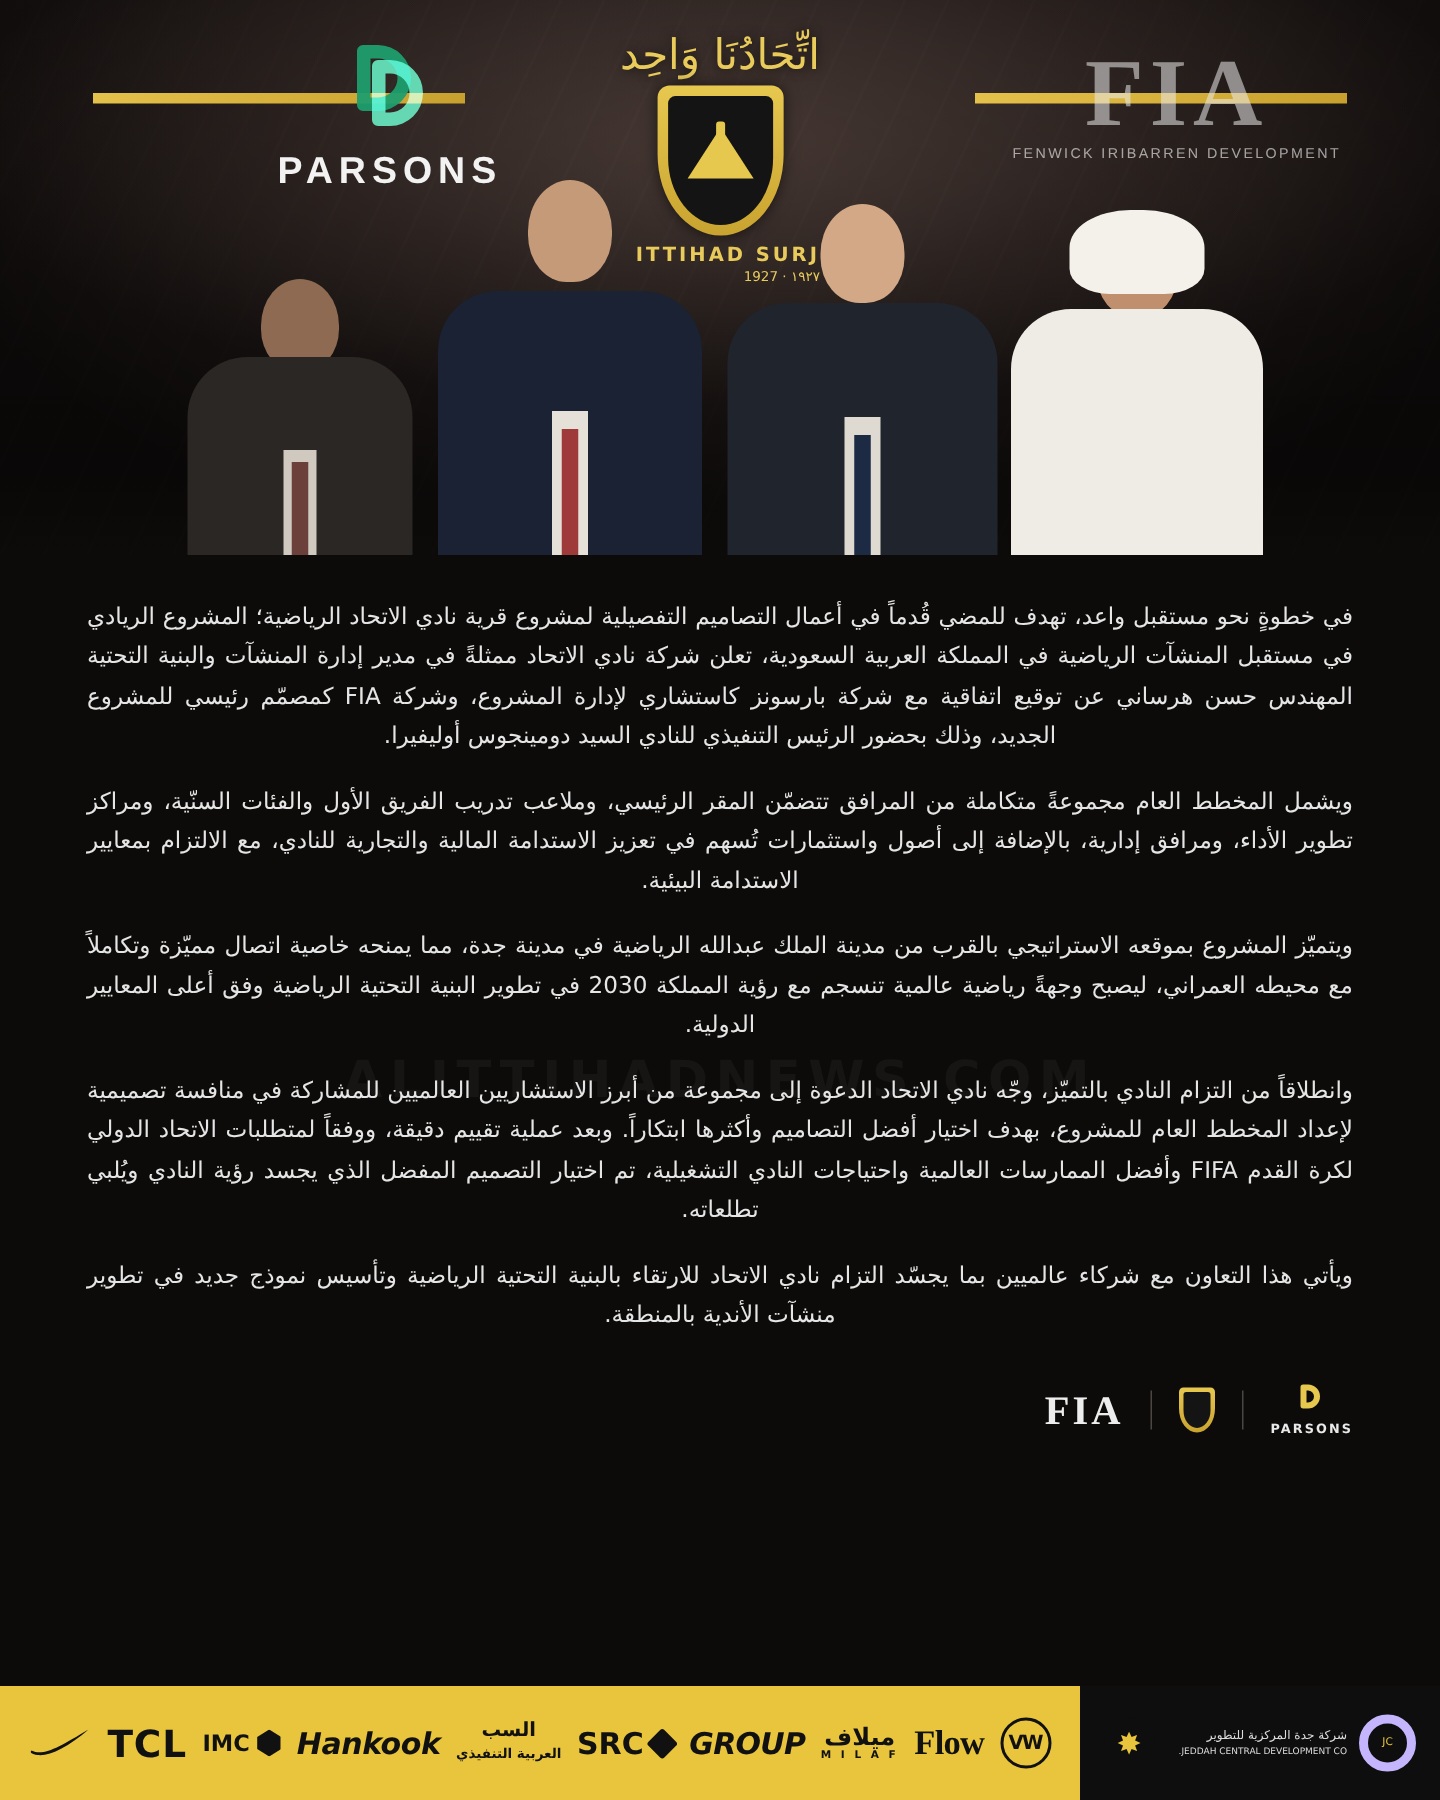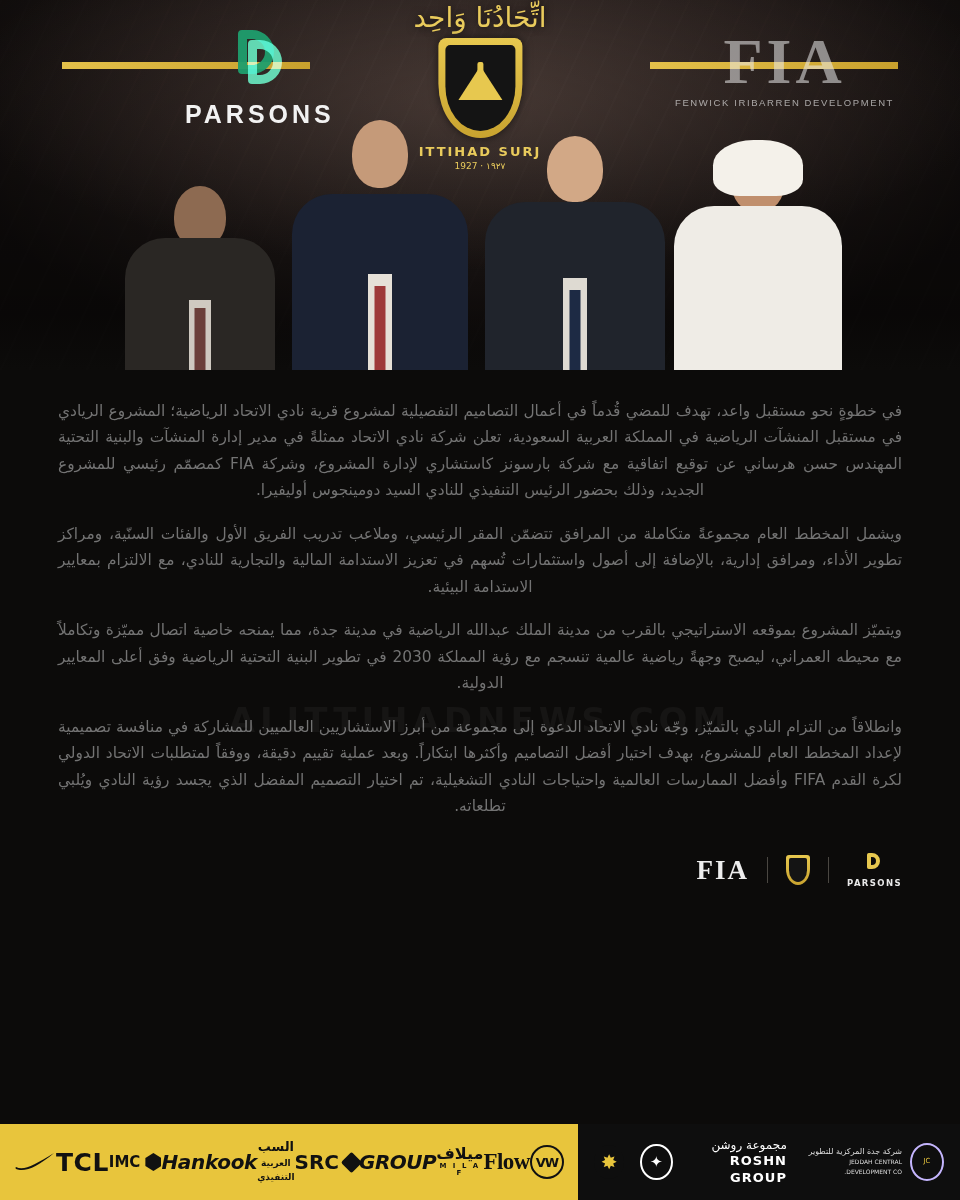--- a/index.html
+++ b/index.html
@@ -70,21 +70,21 @@
     border: 9px solid #3fd1a6;
     border-radius: 4px 22px 22px 4px;
     mix-blend-mode: screen;
   }
   .logo-parsons .wordmark {
     font-size: 25px; letter-spacing: 4px; font-weight: 700; color: #f2f2f2;
     font-family: "Liberation Sans", sans-serif;
   }
 
   
-  .crest-wrap { position: absolute; top: 1px; left: 50%; transform: translateX(-50%); text-align: center; }
+  .crest-wrap { position: absolute; top: 20px; left: 50%; transform: translateX(-50%); }
   .crest-arabic {
     color: #e9cb5c; font-size: 28px; letter-spacing: 1px; margin-bottom: 4px;
     text-shadow: 0 0 8px rgba(0,0,0,.7);
   }
   .crest-shield {
     width: 84px; height: 100px; margin: 0 auto;
     background: linear-gradient(#e7c84f, #c9a32f);
     border-radius: 8px 8px 42px 42px / 8px 8px 54px 54px;
     position: relative;
     box-shadow: 0 0 10px rgba(0,0,0,.6);
@@ -149,21 +149,21 @@
     position: absolute; top: 330px; left: 50%; transform: translateX(-50%);
     font-size: 34px; letter-spacing: 5px; color: rgba(255,255,255,.045);
     white-space: nowrap; pointer-events: none; font-weight: 700;
   }
   p.para {
     font-size: 15.4px;
     line-height: 1.72;
     text-align: justify;
     text-align-last: center;
     margin-bottom: 17px;
-    color: #737373;
+    color: #e5e5e5;
   }
 
   
   .partner-row {
     display: flex; align-items: center; gap: 18px;
     padding: 6px 0 14px 0; margin-right: 58px;
   }
   .partner-row .sep { width: 1px; height: 26px; background: #4a4742; }
   .pr-parsons { display: flex; flex-direction: column; align-items: center; }
   .pr-parsons .mk {
@@ -221,21 +221,21 @@
   .sp-ar { font-size: 13px; text-align: center; line-height: 1.15; }
   .sp-hankook { font-size: 20px; font-style: italic; letter-spacing: -.3px; }
   .sp-imc { font-size: 15px; display: flex; align-items: center; gap: 5px; }
   .sp-imc .hx { width: 16px; height: 18px; background: #111;
     clip-path: polygon(50% 0, 100% 28%, 100% 72%, 50% 100%, 0 72%, 0 28%); }
   .sp-tcl { font-size: 25px; letter-spacing: .5px; }
   .sp-nike { font-size: 24px; }
   .sp-nike svg { display: block; }
   .jeddah { display: flex; align-items: center; gap: 8px; color: #efefef; }
   .jeddah .seal {
-    width: 38px; height: 38px; border: 2px solid #c4b5fd; border-radius: 50%;
+    width: 38px; height: 38px; border: 6px solid #c4b5fd; border-radius: 50%;
     display: flex; align-items: center; justify-content: center;
     font-size: 7px; color: #e8c53c; text-align: center; line-height: 1.1;
   }
   .jeddah .jtxt { font-size: 8px; line-height: 1.25; color: #ddd; }
   .roshn { display: flex; align-items: center; gap: 9px; color: #fff; }
   .roshn .rlogo {
     width: 36px; height: 36px; border: 2.5px solid #fff; border-radius: 50%;
     display: flex; align-items: center; justify-content: center; font-size: 15px;
   }
   .roshn .rtx { font-size: 12px; line-height: 1.25; }
@@ -314,20 +314,21 @@
     </div>
   </div>
 
   <div class="body-wrap">
     <div class="watermark">ALITTIHADNEWS.COM</div>
 
     <p class="para">في خطوةٍ نحو مستقبل واعد، تهدف للمضي قُدماً في أعمال التصاميم التفصيلية لمشروع قرية نادي الاتحاد الرياضية؛ المشروع الريادي في مستقبل المنشآت الرياضية في المملكة العربية السعودية، تعلن شركة نادي الاتحاد ممثلةً في مدير إدارة المنشآت والبنية التحتية المهندس حسن هرساني عن توقيع اتفاقية مع شركة بارسونز كاستشاري لإدارة المشروع، وشركة FIA كمصمّم رئيسي للمشروع الجديد، وذلك بحضور الرئيس التنفيذي للنادي السيد دومينجوس أوليفيرا.</p>
     <p class="para">ويشمل المخطط العام مجموعةً متكاملة من المرافق تتضمّن المقر الرئيسي، وملاعب تدريب الفريق الأول والفئات السنّية، ومراكز تطوير الأداء، ومرافق إدارية، بالإضافة إلى أصول واستثمارات تُسهم في تعزيز الاستدامة المالية والتجارية للنادي، مع الالتزام بمعايير الاستدامة البيئية.</p>
     <p class="para">ويتميّز المشروع بموقعه الاستراتيجي بالقرب من مدينة الملك عبدالله الرياضية في مدينة جدة، مما يمنحه خاصية اتصال مميّزة وتكاملاً مع محيطه العمراني، ليصبح وجهةً رياضية عالمية تنسجم مع رؤية المملكة 2030 في تطوير البنية التحتية الرياضية وفق أعلى المعايير الدولية.</p>
     <p class="para">وانطلاقاً من التزام النادي بالتميّز، وجّه نادي الاتحاد الدعوة إلى مجموعة من أبرز الاستشاريين العالميين للمشاركة في منافسة تصميمية لإعداد المخطط العام للمشروع، بهدف اختيار أفضل التصاميم وأكثرها ابتكاراً. وبعد عملية تقييم دقيقة، ووفقاً لمتطلبات الاتحاد الدولي لكرة القدم FIFA وأفضل الممارسات العالمية واحتياجات النادي التشغيلية، تم اختيار التصميم المفضل الذي يجسد رؤية النادي ويُلبي تطلعاته.</p>
+    <p class="para">ويأتي هذا التعاون مع شركاء عالميين بما يجسّد التزام نادي الاتحاد للارتقاء بالبنية التحتية الرياضية وتأسيس نموذج جديد في تطوير منشآت الأندية بالمنطقة.</p>
   </div>
 
   <div class="partner-row">
     <div class="pr-parsons">
       <div class="mk">
           <i></i>
         </div>
       <div class="tx">PARSONS</div>
     </div>
     <div class="sep"></div>
@@ -340,27 +341,20 @@
 
   <div class="sponsor-bar">
     <div class="blk">
       <div class="jeddah">
         <div class="seal">JC</div>
         <div class="jtxt">
           <span>شركة جدة المركزية للتطوير</span><br>
           <span style="font-size:6px">JEDDAH CENTRAL DEVELOPMENT CO.</span>
         </div>
       </div>
-      <div class="roshn">
-        <div class="rtx">
-          <span>مجموعة روشن</span>
-          <b>ROSHN GROUP</b>
-        </div>
-        <div class="rlogo">✦</div>
-      </div>
       <div class="star-sep" style="color:#e8c53c;font-size:20px">✸</div>
     </div>
 
     <div class="gold">
       <div class="sp">
         <div class="sp-vw"></div>
       </div>
       <div class="sp sp-flow">Flow</div>
       <div class="sp sp-milaf">
         <div>

